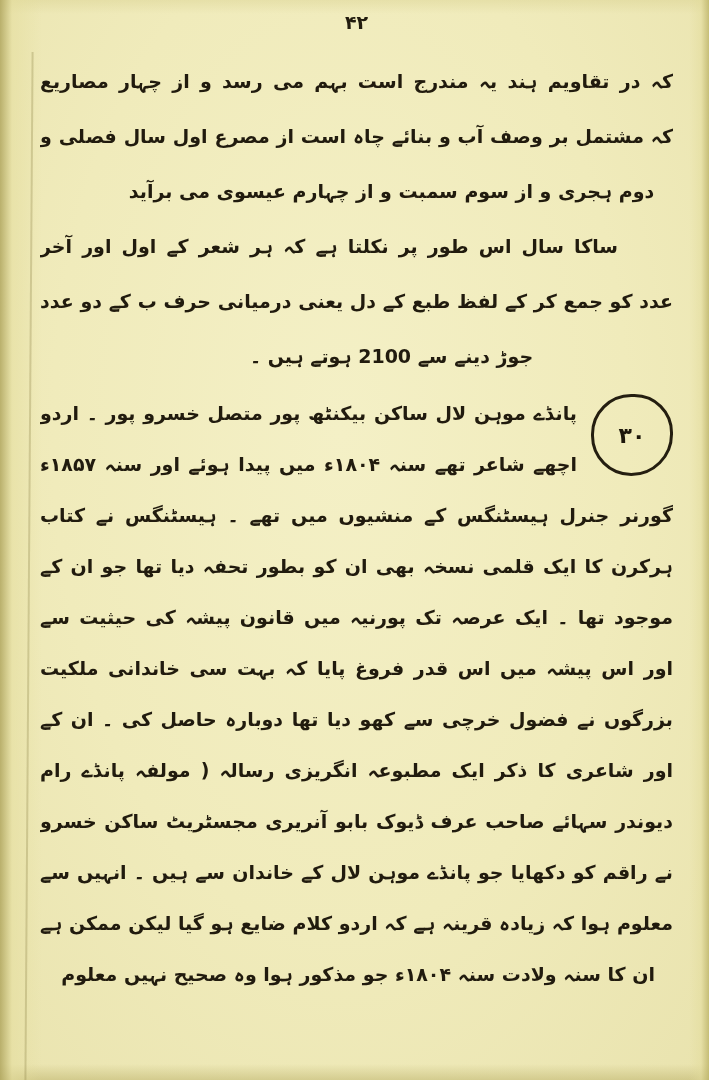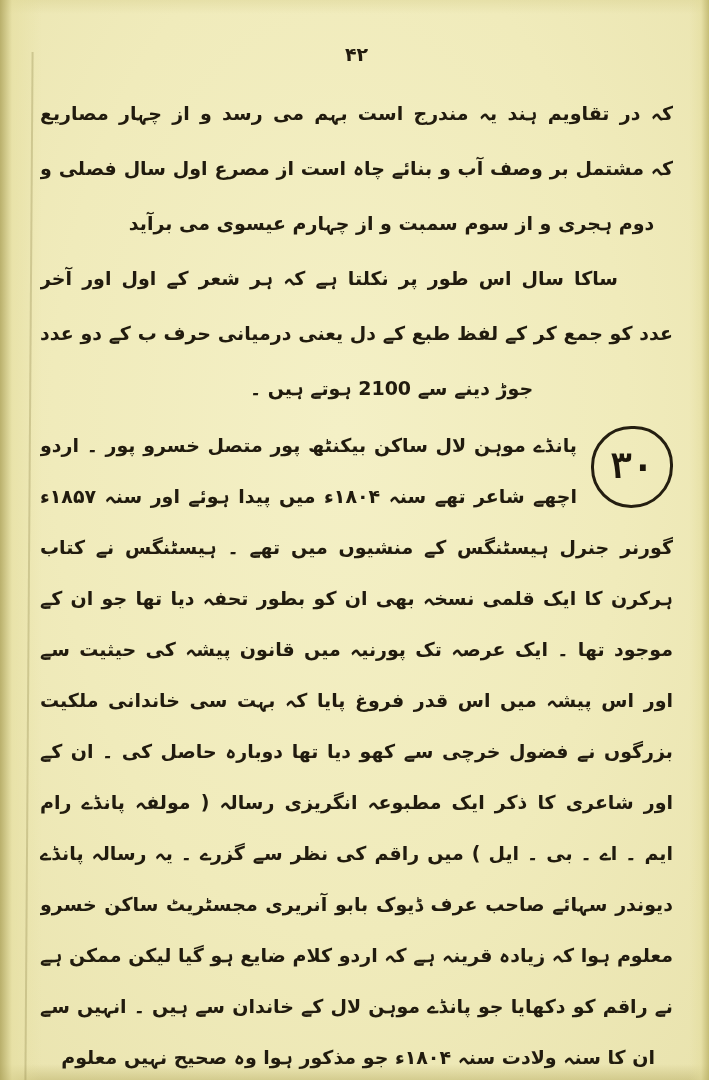--- a/index.html
+++ b/index.html
@@ -29,21 +29,20 @@
   .pageno{
     text-align:center;
     font-size:25px;font-weight:bold;
     height:34px;line-height:32px;
     letter-spacing:4px;
   }
   .txt{
     font-size:19px;font-weight:bold;
     direction:rtl;
     white-space:nowrap;
-    margin-top:32px;
   }
   .para{margin:0;}
   .p1{margin-top:14px;}
   .p1 .line,.p2 .line{height:55px;line-height:55px;}
   .p3 .line{height:51px;line-height:51px;}
   .line{
     overflow:hidden;
     text-align:justify;
     text-align-last:justify;
     white-space:normal;
@@ -52,24 +51,23 @@
   .line.endc{text-align:center;text-align-last:center;padding-left:70px;}
   .line.endr{text-align:right;text-align-last:right;padding-right:18px;}
   .p3{position:relative;margin-top:4px;}
   .badge{
     float:right;
     width:82px;height:82px;
     border:3px solid #241e10;
     border-radius:50% 48% 52% 50%;
     box-sizing:border-box;
     display:flex;align-items:center;justify-content:center;
-    font-size:36px;font-weight:bold;
+    font-size:22px;font-weight:bold;
     margin:6px 0 8px 14px;
     color:#1d170b;
-    font-family:Liberation Mono, monospace;
   }
 </style>
 </head>
 <body>
 
 <div class="page">
   <div class="crease"></div>
 
   <div class="pageno txt">۴۲</div>
 
@@ -88,19 +86,18 @@
   <div class="para p3 txt">
     <div class="badge">۳۰</div>
     <div class="line">پانڈے موہن لال ساکن بیکنٹھ پور متصل خسرو پور ۔ اردو کے</div>
     <div class="line">اچھے شاعر تھے سنہ ۱۸۰۴ء میں پیدا ہوئے اور سنہ ۱۸۵۷ء میں انتقال کیا</div>
     <div class="line">گورنر جنرل ہیسٹنگس کے منشیوں میں تھے ۔ ہیسٹنگس نے کتاب انشائے</div>
     <div class="line">ہرکرن کا ایک قلمی نسخہ بھی ان کو بطور تحفہ دیا تھا جو ان کے ورثا کے پاس</div>
     <div class="line">موجود تھا ۔ ایک عرصہ تک پورنیہ میں قانون پیشہ کی حیثیت سے مقیم رہے</div>
     <div class="line">اور اس پیشہ میں اس قدر فروغ پایا کہ بہت سی خاندانی ملکیت جس کو ان کے</div>
     <div class="line">بزرگوں نے فضول خرچی سے کھو دیا تھا دوبارہ حاصل کی ۔ ان کے حالات</div>
     <div class="line">اور شاعری کا ذکر ایک مطبوعہ انگریزی رسالہ ( مولفہ پانڈے رام چندر سہائے</div>
-    <div class="line">ایم ۔ اے ۔ بی ۔ ایل ) میں راقم کی نظر سے گزرے ۔ یہ رسالہ پانڈے</div>
     <div class="line">دیوندر سہائے صاحب عرف ڈیوک بابو آنریری مجسٹریٹ ساکن خسرو پور</div>
+    <div class="line">نے راقم کو دکھایا جو پانڈے موہن لال کے خاندان سے ہیں ۔ انہیں سے</div>
     <div class="line">معلوم ہوا کہ زیادہ قرینہ ہے کہ اردو کلام ضایع ہو گیا لیکن ممکن ہے</div>
-    <div class="line">نے راقم کو دکھایا جو پانڈے موہن لال کے خاندان سے ہیں ۔ انہیں سے</div>
     <div class="line endr">ان کا سنہ ولادت سنہ ۱۸۰۴ء جو مذکور ہوا وہ صحیح نہیں معلوم ہوتا</div>
   </div>
 </div>
 
 </body></html>

